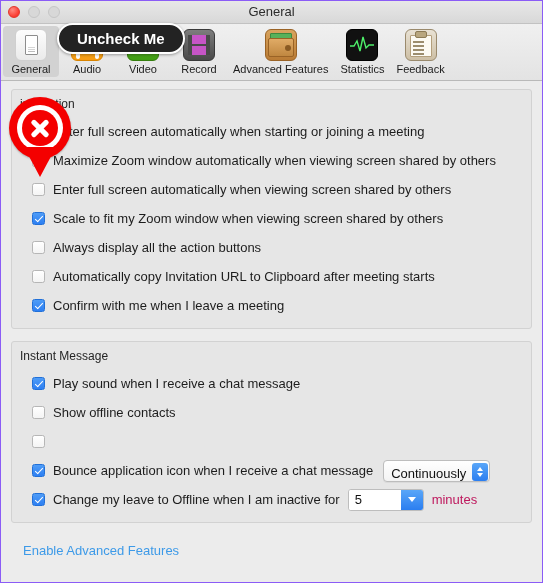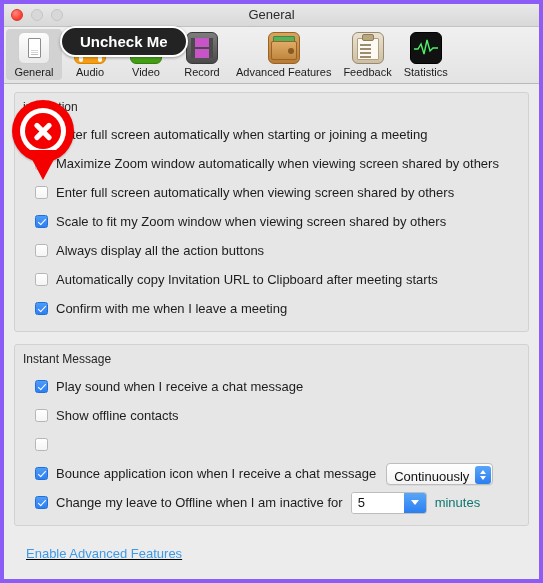--- a/index.html
+++ b/index.html
@@ -5,21 +5,21 @@
   html,body{margin:0;padding:0;}
   body{
     width:543px;height:583px;overflow:hidden;
     font-family:"Liberation Sans","DejaVu Sans",sans-serif;
     background:#ececec;
     -webkit-font-smoothing:antialiased;
   }
   .window{
     position:relative;width:543px;height:583px;
     background:#ececec;
-    border:4px solid #8b5cf6;
+    border:1px solid #8b5cf6;
     box-sizing:border-box;
     overflow:hidden;
   }
 
   
   .titlebar{
     position:relative;height:22px;
     background:linear-gradient(to bottom,#e8e8e8 0%,#d8d8d8 100%);
     border-bottom:1px solid #c2c2c2;
   }
@@ -144,23 +144,23 @@
   }
   .combo .ctext{
     min-width:40px;font-size:13px;color:#111;background:#fff;
     display:flex;align-items:center;padding:0 6px;
   }
   .combo .carrow{
     width:22px;background:linear-gradient(to bottom,#59a6f8,#2b7ef0);
     display:flex;align-items:center;justify-content:center;
   }
   .carrow i{display:block;width:0;height:0;border-left:4px solid transparent;border-right:4px solid transparent;border-top:5px solid #fff;}
-  .suffix{font-size:13px;color:#0f766e;}
-
-  .footer{padding:6px 0 0 12px;text-decoration:underline;}
+  .suffix{font-size:13px;color:#be185d;}
+
+  .footer{padding:6px 0 0 12px;}
   .link{font-size:13px;color:#3d9ae8;cursor:pointer;}
 
   
   .callout{position:absolute;left:8px;top:82px;z-index:40;pointer-events:none;}
   .pin{
     position:absolute;left:0;top:14px;width:62px;height:62px;
     background:#f40000;border-radius:50%;
     box-shadow:0 1px 2px rgba(0,0,0,.25);
   }
   .pin:after{
@@ -240,38 +240,38 @@
     <div class="tb-item">
       <div class="tb-icon ic-adv">
         <div class="bill"></div>
           <div class="body"></div>
           <div class="clasp"></div>
       </div>
       <div class="tb-label">Advanced Features</div>
     </div>
 
     <div class="tb-item">
+      <div class="tb-icon ic-stats">
+        <svg width="26" height="22" viewBox="0 0 26 22">
+            <polyline points="1,12 5,12 8,7 11,17 14,3 17,14 20,11 25,11" fill="none" stroke="#4ef06a" stroke-width="1.4"></polyline>
+          </svg>
+      </div>
+      <div class="tb-label">Statistics</div>
+    </div>
+
+    <div class="tb-item">
       <div class="tb-icon ic-feed">
         <div class="paper"></div>
           <div class="clip"></div>
         <div class="ln" style="top:11px"></div>
           <div class="ln" style="top:15px"></div>
         <div class="ln" style="top:19px"></div>
           <div class="ln" style="top:23px"></div>
       </div>
       <div class="tb-label">Feedback</div>
-    </div>
-
-    <div class="tb-item">
-      <div class="tb-icon ic-stats">
-        <svg width="26" height="22" viewBox="0 0 26 22">
-            <polyline points="1,12 5,12 8,7 11,17 14,3 17,14 20,11 25,11" fill="none" stroke="#4ef06a" stroke-width="1.4"></polyline>
-          </svg>
-      </div>
-      <div class="tb-label">Statistics</div>
     </div>
   </div>
 
   <div class="content">
 
     <div class="group">
       <div class="group-title">ing Option</div>
       <div class="group-body">
 
         <div class="row">

